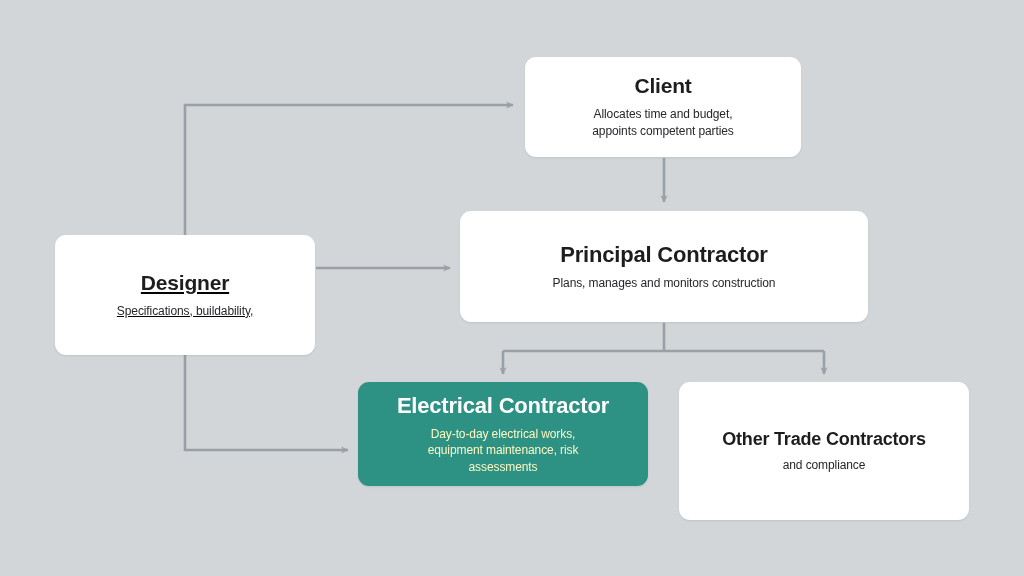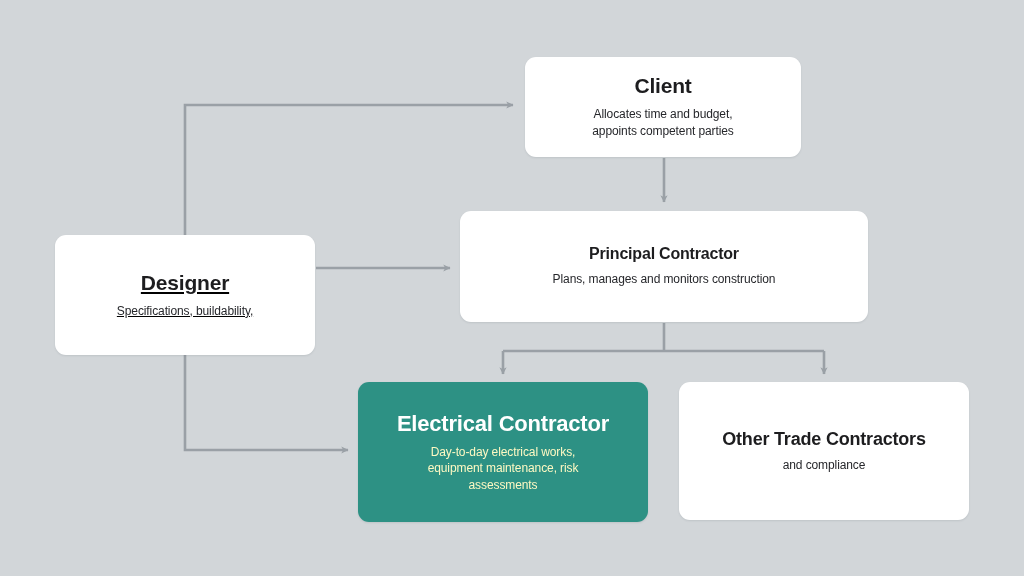--- a/index.html
+++ b/index.html
@@ -64,24 +64,24 @@
     font-size: 22px;
   }
   .node.accent .desc {
     color: #fef9c3;
   }
 
   
   #node-client        { left: 525px; top: 57px;  width: 276px; height: 100px; }
   #node-designer      { left: 55px;  top: 235px; width: 260px; height: 120px; text-decoration: underline; }
   #node-principal     { left: 460px; top: 211px; width: 408px; height: 111px; }
-  #node-electrical    { left: 358px; top: 382px; width: 290px; height: 140px; }
+  #node-electrical    { left: 358px; top: 382px; width: 290px; height: 104px; }
   #node-othertrade    { left: 679px; top: 382px; width: 290px; height: 138px; }
 
-  #node-principal .title { font-size: 16px; }
+  #node-principal .title { font-size: 22px; }
   #node-othertrade .title { font-size: 18px; text-align: right; }
   #node-client .desc { line-height: 1.42; }
 </style>
 </head>
 <body>
 
 <div id="canvas">
 
   <svg id="edges" viewBox="0 0 1024 576" width="1024" height="576" xmlns="http://www.w3.org/2000/svg">
     <defs>

